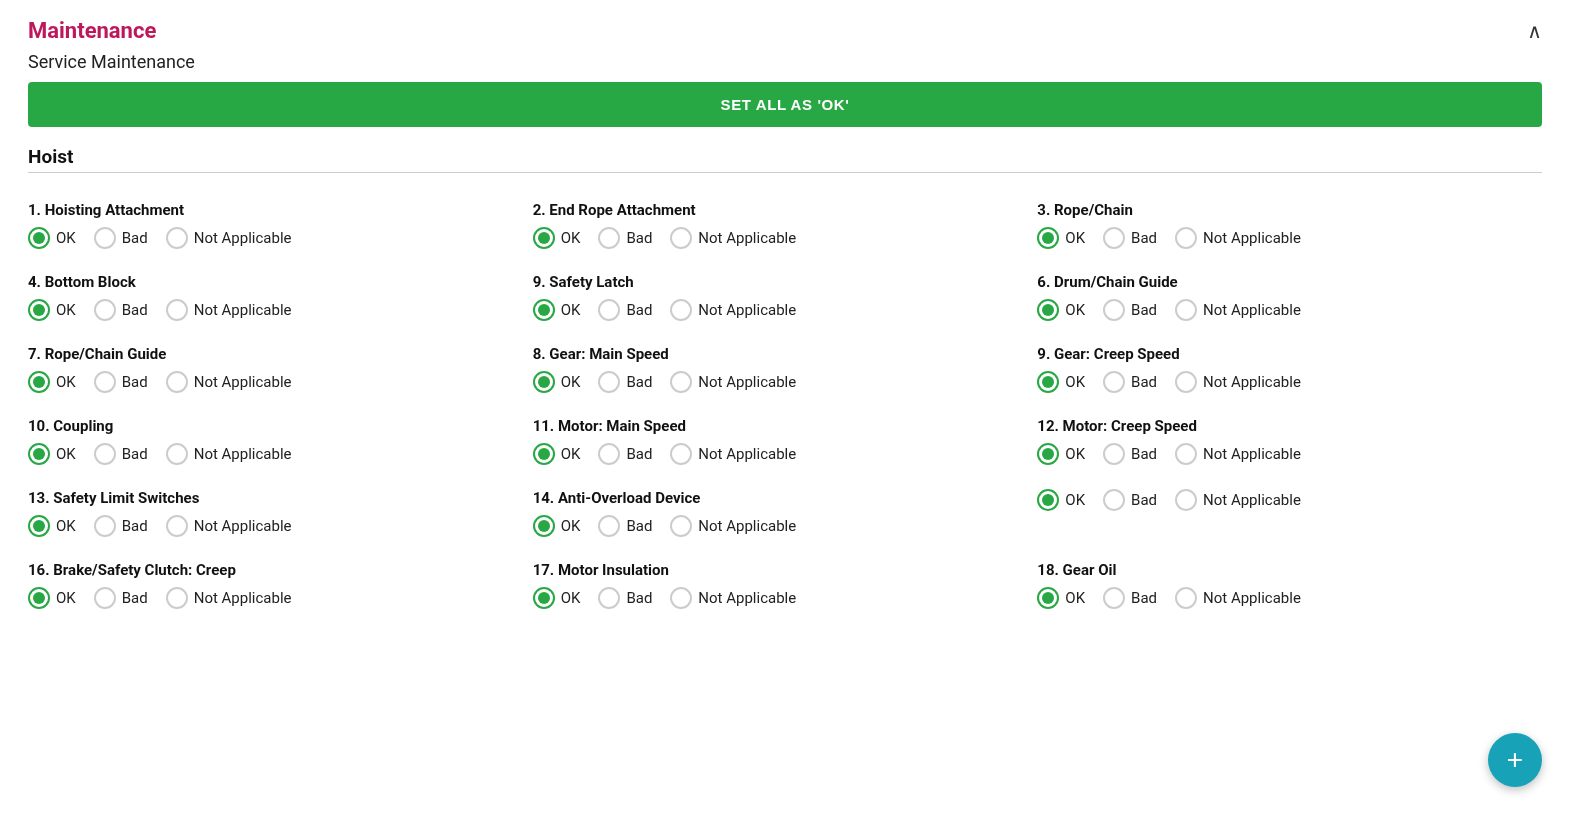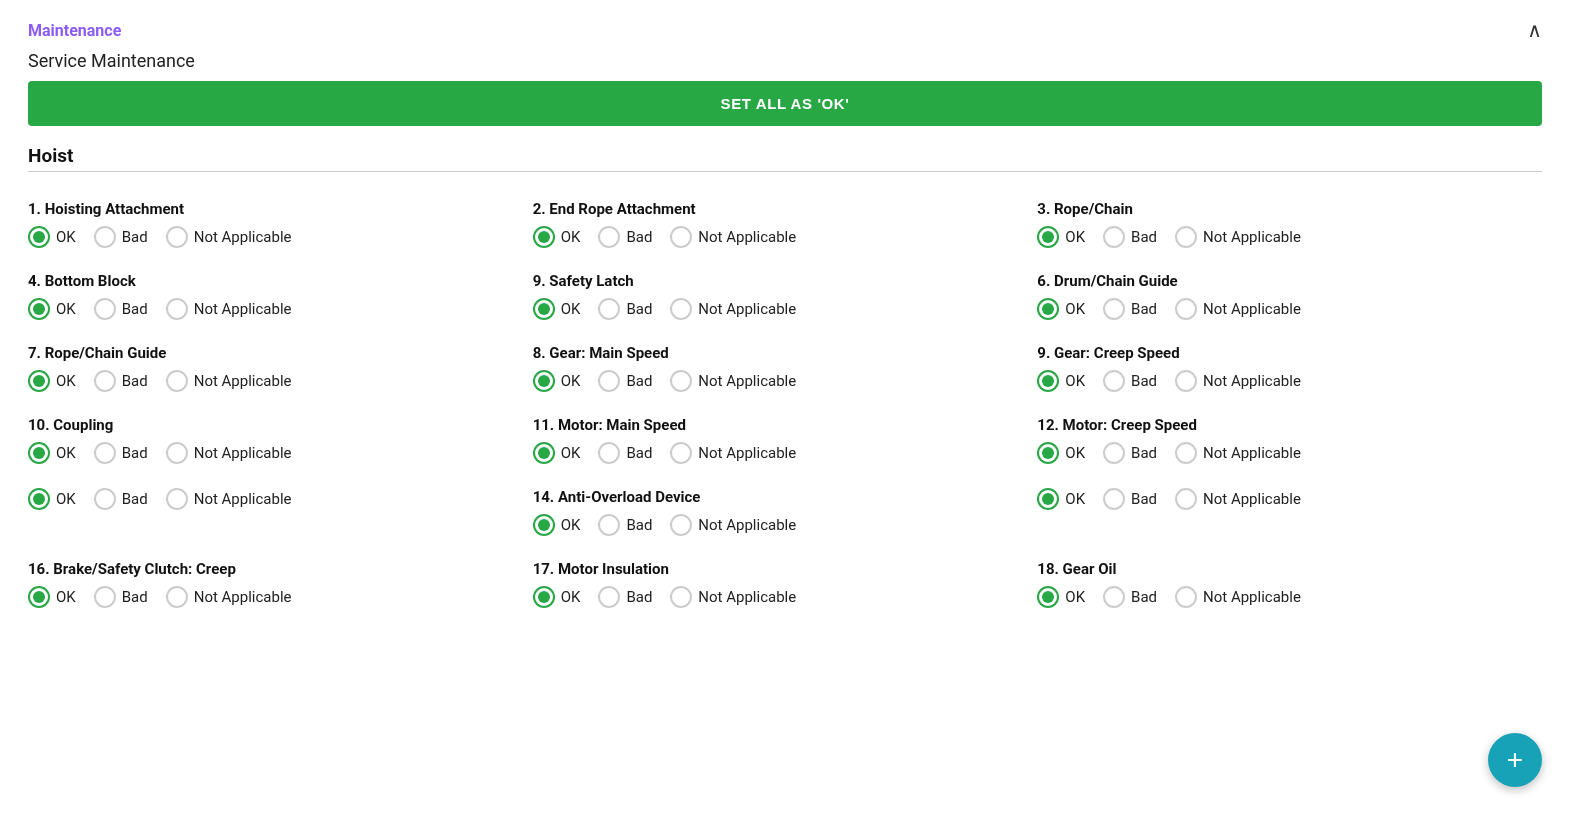--- a/index.html
+++ b/index.html
@@ -16,23 +16,23 @@
       padding: 18px 28px 28px 28px;
       position: relative;
     }
     .header-row {
       display: flex;
       justify-content: space-between;
       align-items: center;
       margin-bottom: 8px;
     }
     .page-title {
-      font-size: 16px;
+      font-size: 22px;
       font-weight: 700;
-      color: #8b5cf6;
+      color: #be185d;
     }
     .collapse-icon {
       font-size: 20px;
       color: #333;
       cursor: pointer;
     }
     .section-title {
       font-size: 18px;
       font-weight: 400;
       color: #222;
@@ -350,20 +350,21 @@
             <div class="radio-circle "></div>
             <span>Bad</span>
           </label>
           <label class="radio-option">
             <div class="radio-circle "></div>
             <span>Not Applicable</span>
           </label>
         </div>
       </div>
       <div class="item-cell">
+        <div class="item-label">13. Safety Limit Switches</div>
         <div class="radio-group">
           <label class="radio-option">
             <div class="radio-circle ok"></div>
             <span>OK</span>
           </label>
           <label class="radio-option">
             <div class="radio-circle "></div>
             <span>Bad</span>
           </label>
           <label class="radio-option">

